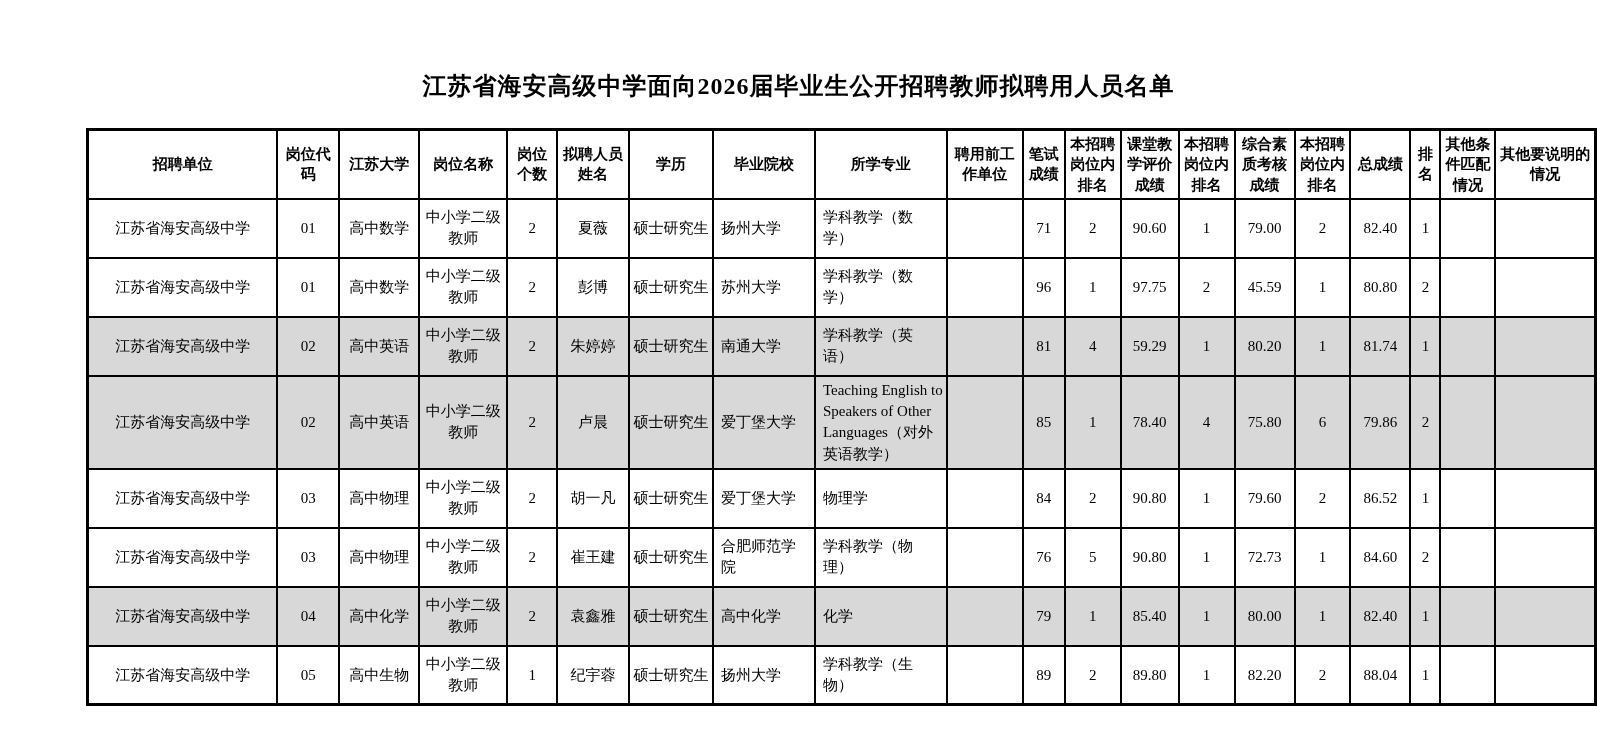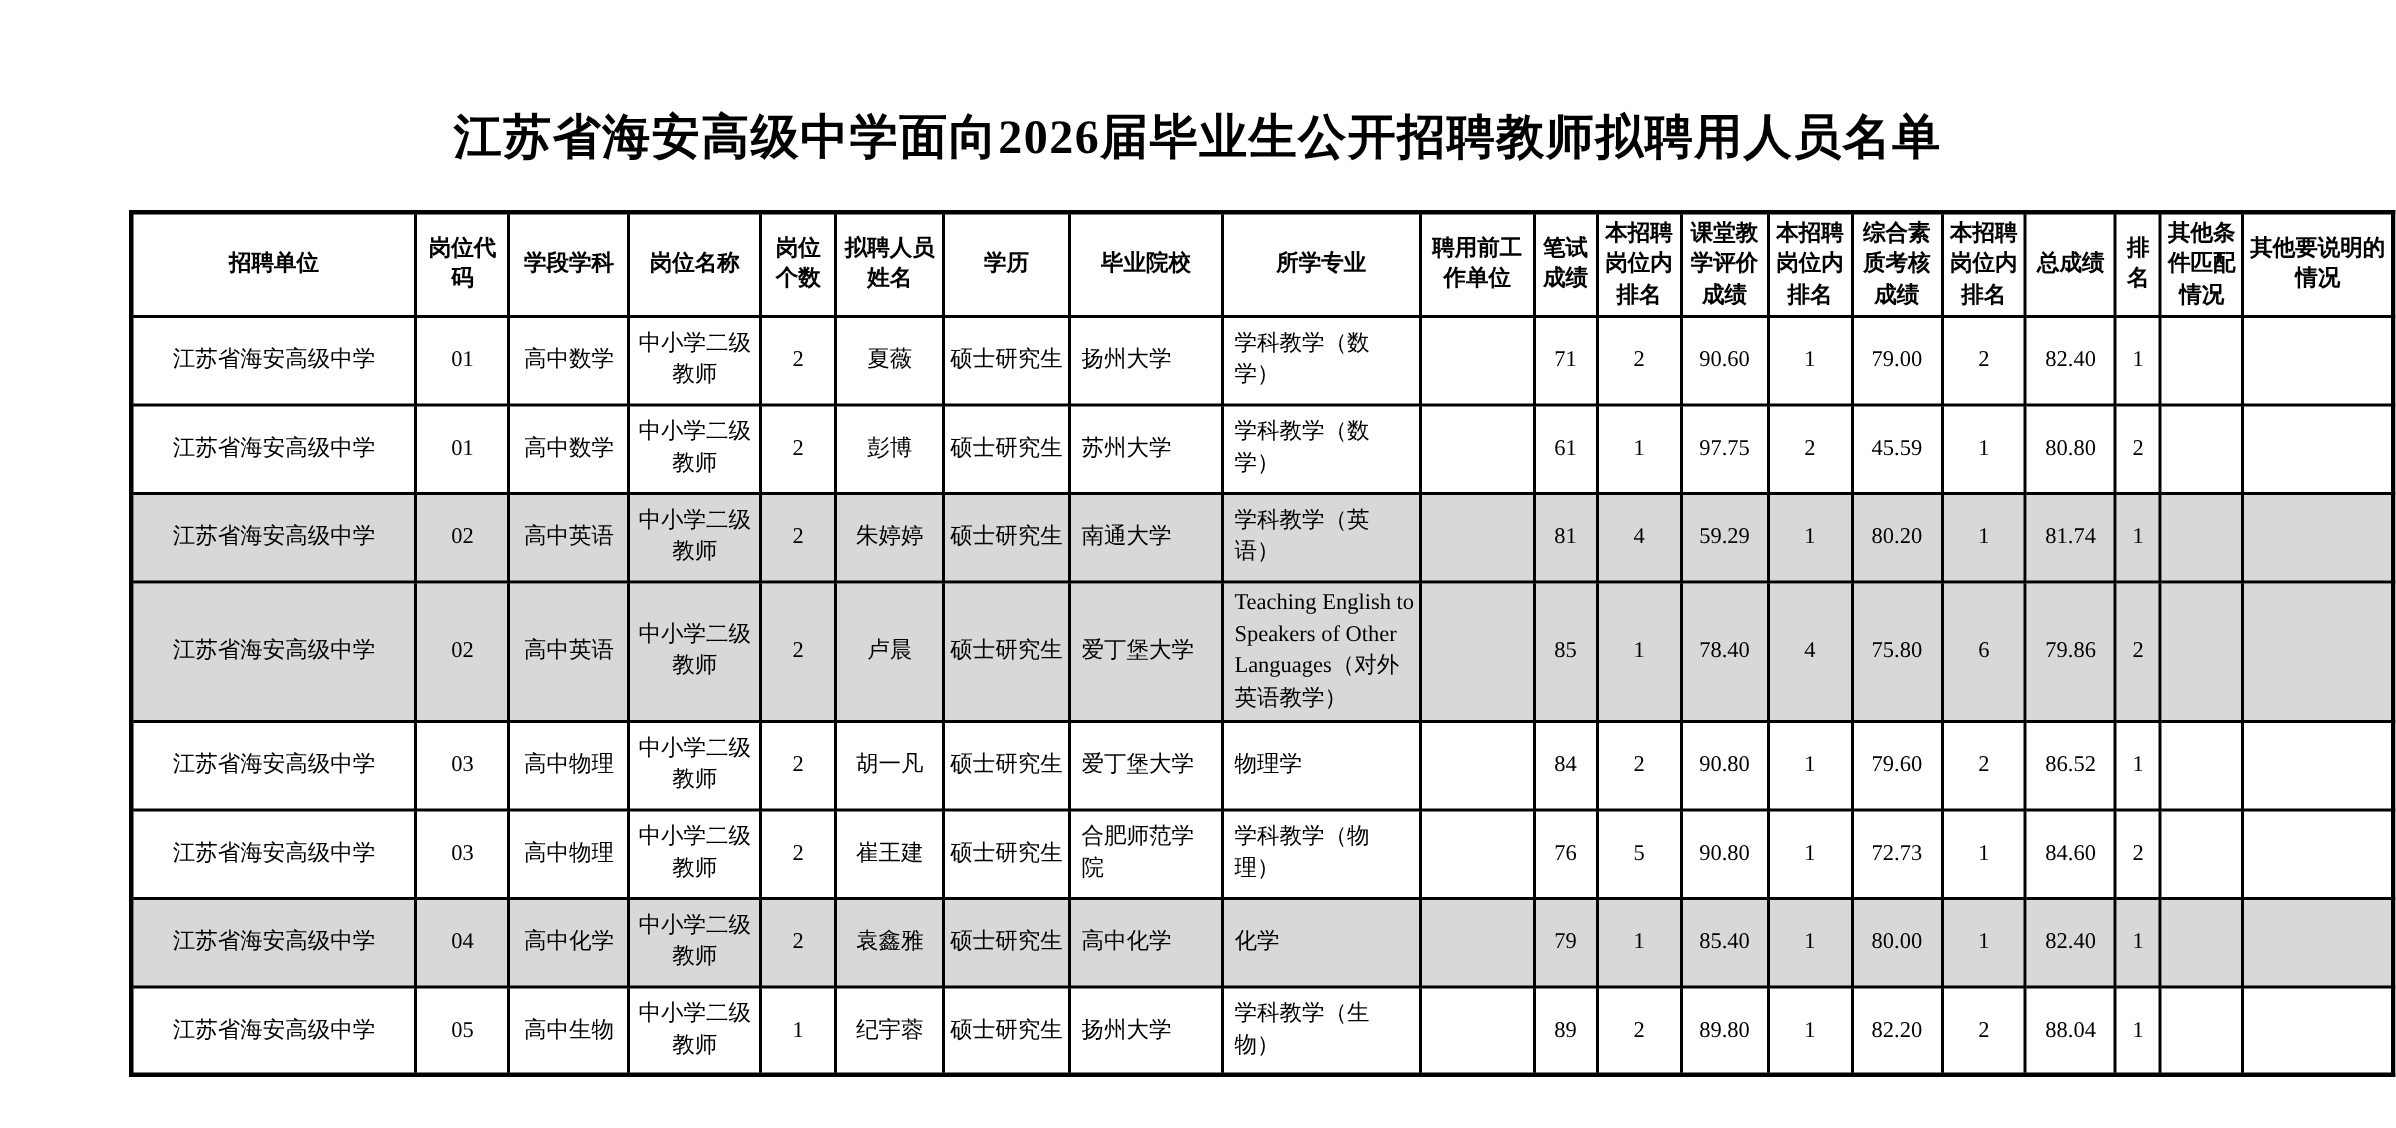--- a/index.html
+++ b/index.html
@@ -15,21 +15,21 @@
   .page {
     width: 1597px;
     height: 752px;
     position: relative;
   }
   .doc-title {
     margin: 0;
     padding-top: 70px;
     padding-bottom: 26px;
     text-align: center;
-    font-size: 32px;
+    font-size: 24px;
     font-weight: bold;
     letter-spacing: 1px;
     font-family: "Liberation Serif", "DejaVu Serif", serif;
   }
   table.roster {
     border-collapse: collapse;
     table-layout: fixed;
     margin-left: 86px;
     border: 3px solid #000;
     background: #fff;
@@ -86,21 +86,21 @@
         <col style="width: 56px;">
         <col style="width: 60px;">
         <col style="width: 30px;">
         <col style="width: 55px;">
         <col style="width: 100px;">
       </colgroup>
     <thead>
       <tr>
           <th>招聘单位</th>
           <th>岗位代码</th>
-          <th>学段学科</th>
+          <th>江苏大学</th>
           <th>岗位名称</th>
           <th>岗位个数</th>
           <th>拟聘人员姓名</th>
           <th>学历</th>
           <th>毕业院校</th>
           <th>所学专业</th>
           <th>聘用前工作单位</th>
           <th>笔试成绩</th>
           <th>本招聘岗位内排名</th>
           <th>课堂教学评价成绩</th>
@@ -140,21 +140,21 @@
           <td>江苏省海安高级中学</td>
           <td>01</td>
           <td>高中数学</td>
           <td>中小学二级教师</td>
           <td>2</td>
           <td>彭博</td>
           <td>硕士研究生</td>
           <td>苏州大学</td>
           <td>学科教学（数学）</td>
           <td></td>
-          <td>61</td>
+          <td>96</td>
           <td>1</td>
           <td>97.75</td>
           <td>2</td>
           <td>45.59</td>
           <td>1</td>
           <td>80.80</td>
           <td>2</td>
           <td></td>
           <td></td>
         </tr>

